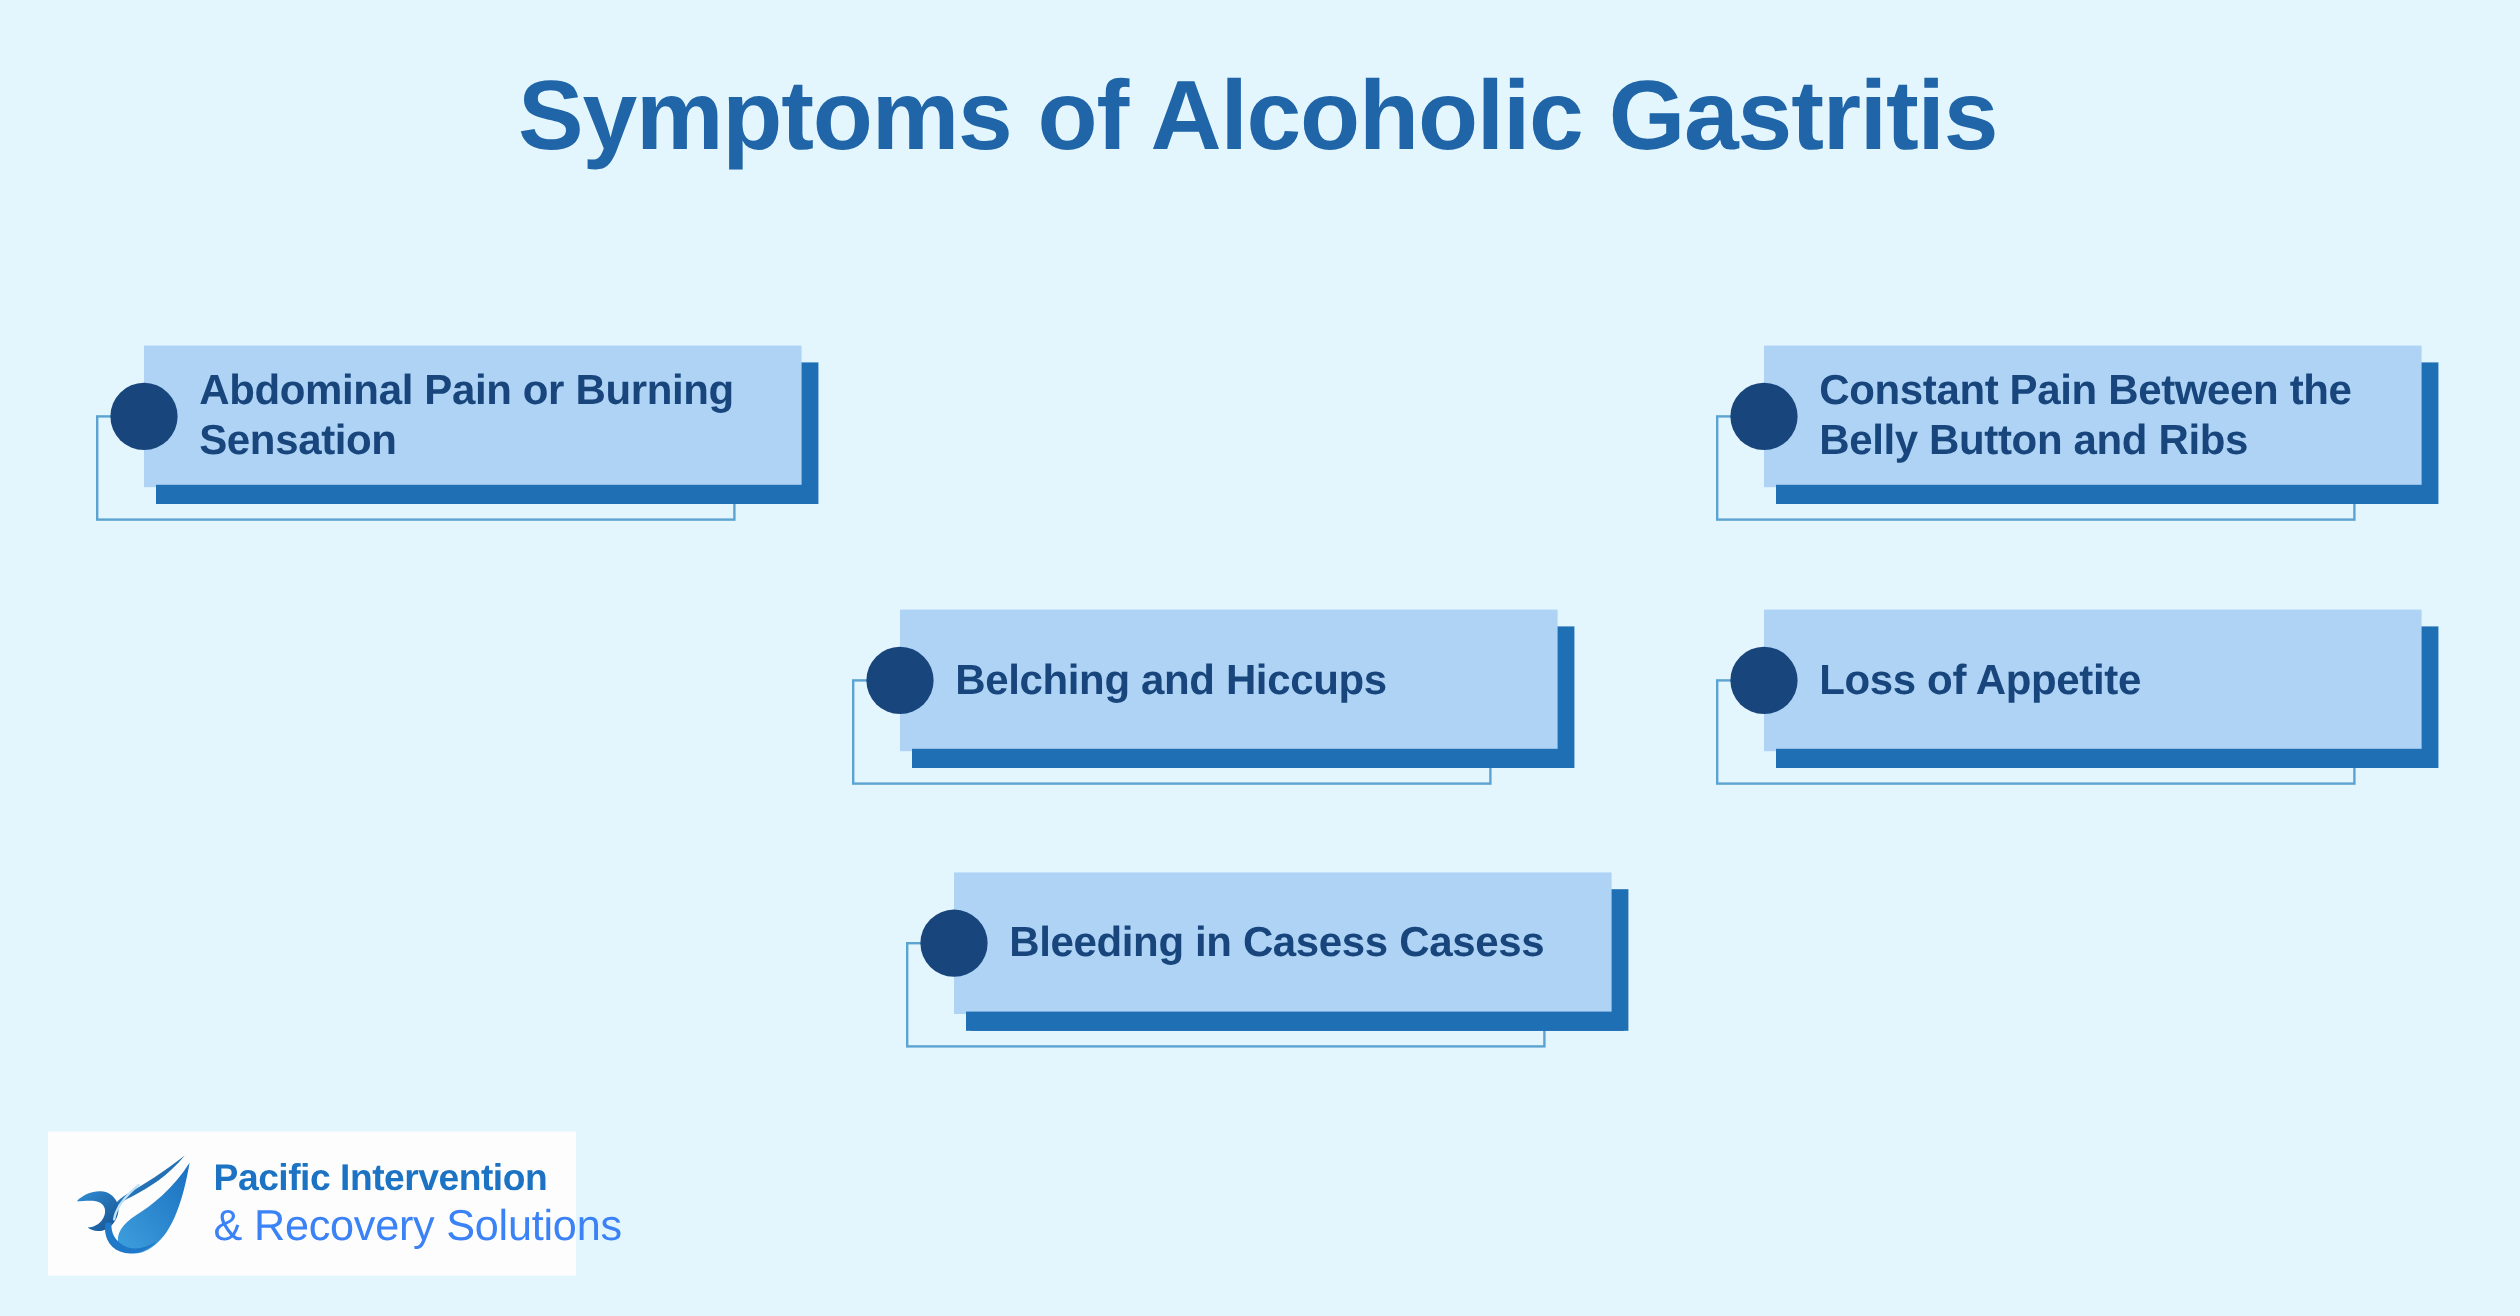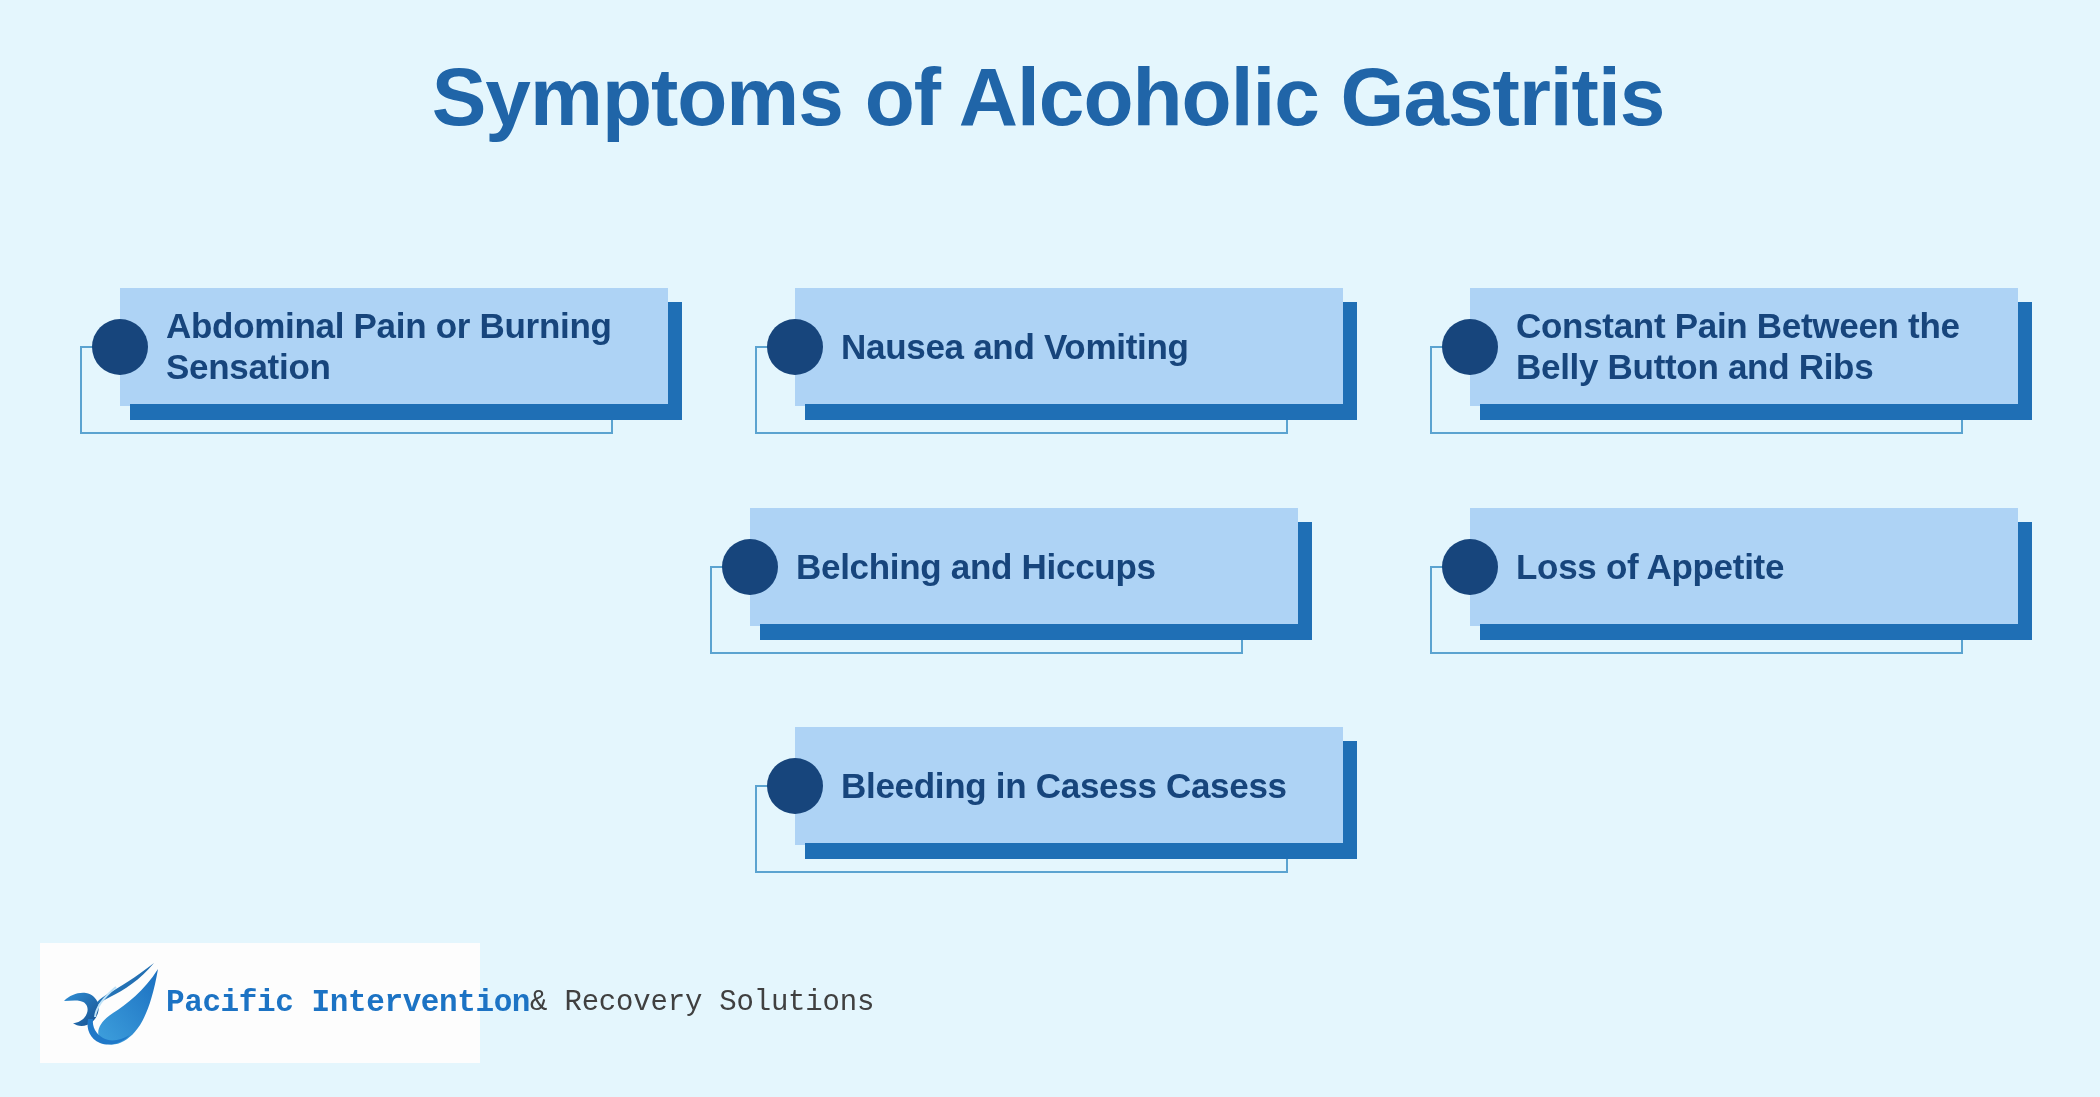--- a/index.html
+++ b/index.html
@@ -125,38 +125,37 @@
     display: flex;
     align-items: center;
   }
   .logo-mark {
     width: 104px;
     height: 92px;
     margin-left: 18px;
     flex: 0 0 auto;
   }
   .logo-text {
-    margin-left: 4px;
+    margin-left: 16px;
     display: flex;
-    flex-direction: row;
+    flex-direction: column;
     justify-content: center;
-    font-family: Liberation Mono, monospace;
   }
   .logo-line1 {
     font-size: 31px;
     font-weight: bold;
     color: #1c73c4;
     line-height: 1.12;
     letter-spacing: -0.4px;
     white-space: nowrap;
   }
   .logo-line2 {
-    font-size: 29px;
+    font-size: 36px;
     font-weight: normal;
-    color: #404040;
+    color: #3b82f6;
     line-height: 1.15;
     letter-spacing: -0.2px;
     white-space: nowrap;
   }
 </style>
 </head>
 <body>
 
 <div class="page-title">Symptoms of Alcoholic Gastritis</div>
 
@@ -165,29 +164,20 @@
   <div class="card" style="left:120px; top:288px;">
     <div class="card-outline"></div>
     <div class="card-shadow"></div>
     <div class="card-panel">
       <div class="card-bar"></div>
     </div>
     <div class="card-dot"></div>
     <div class="card-label two-line">Abdominal Pain or Burning Sensation</div>
   </div>
 
-  <div class="card" style="left:795px; top:288px;">
-    <div class="card-outline"></div>
-    <div class="card-shadow"></div>
-    <div class="card-panel">
-      <div class="card-bar"></div>
-    </div>
-    <div class="card-dot"></div>
-    <div class="card-label">Nausea and Vomiting</div>
-  </div>
 
   <div class="card" style="left:1470px; top:288px;">
     <div class="card-outline"></div>
     <div class="card-shadow"></div>
     <div class="card-panel">
       <div class="card-bar"></div>
     </div>
     <div class="card-dot"></div>
     <div class="card-label two-line">Constant Pain Between the Belly Button and Ribs</div>
   </div>

